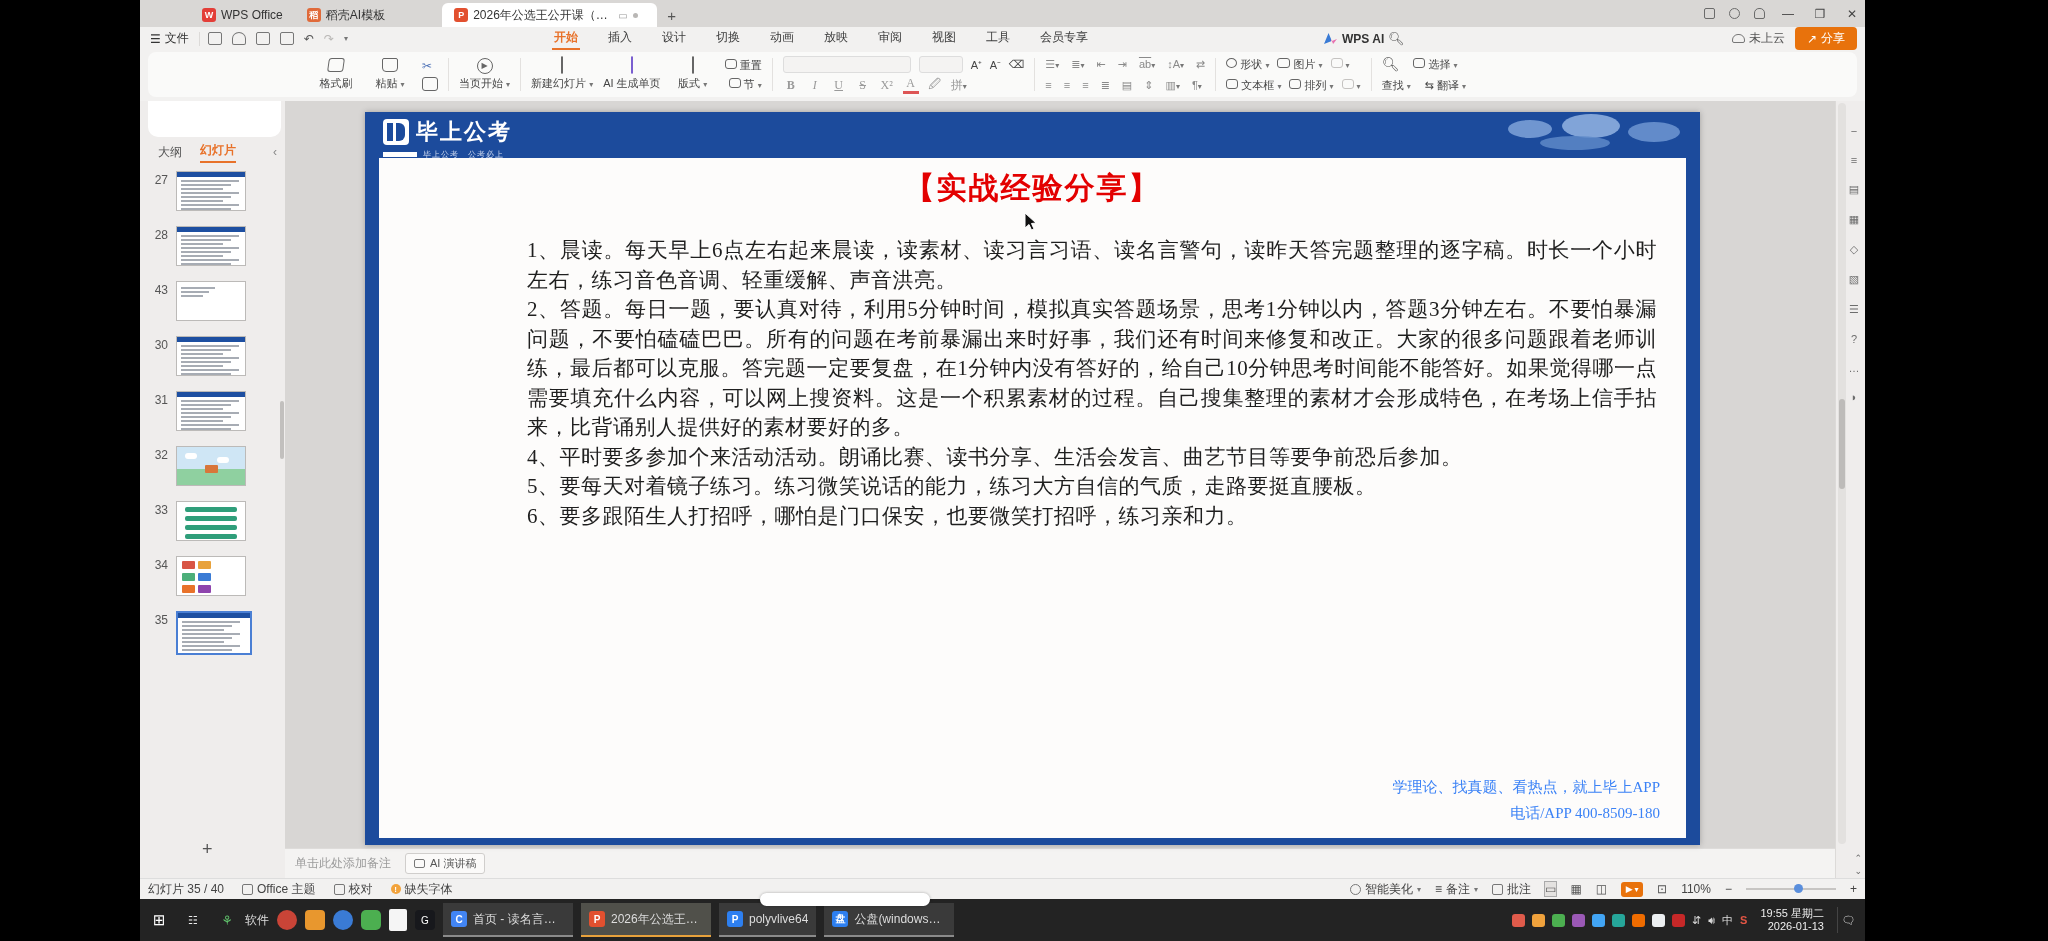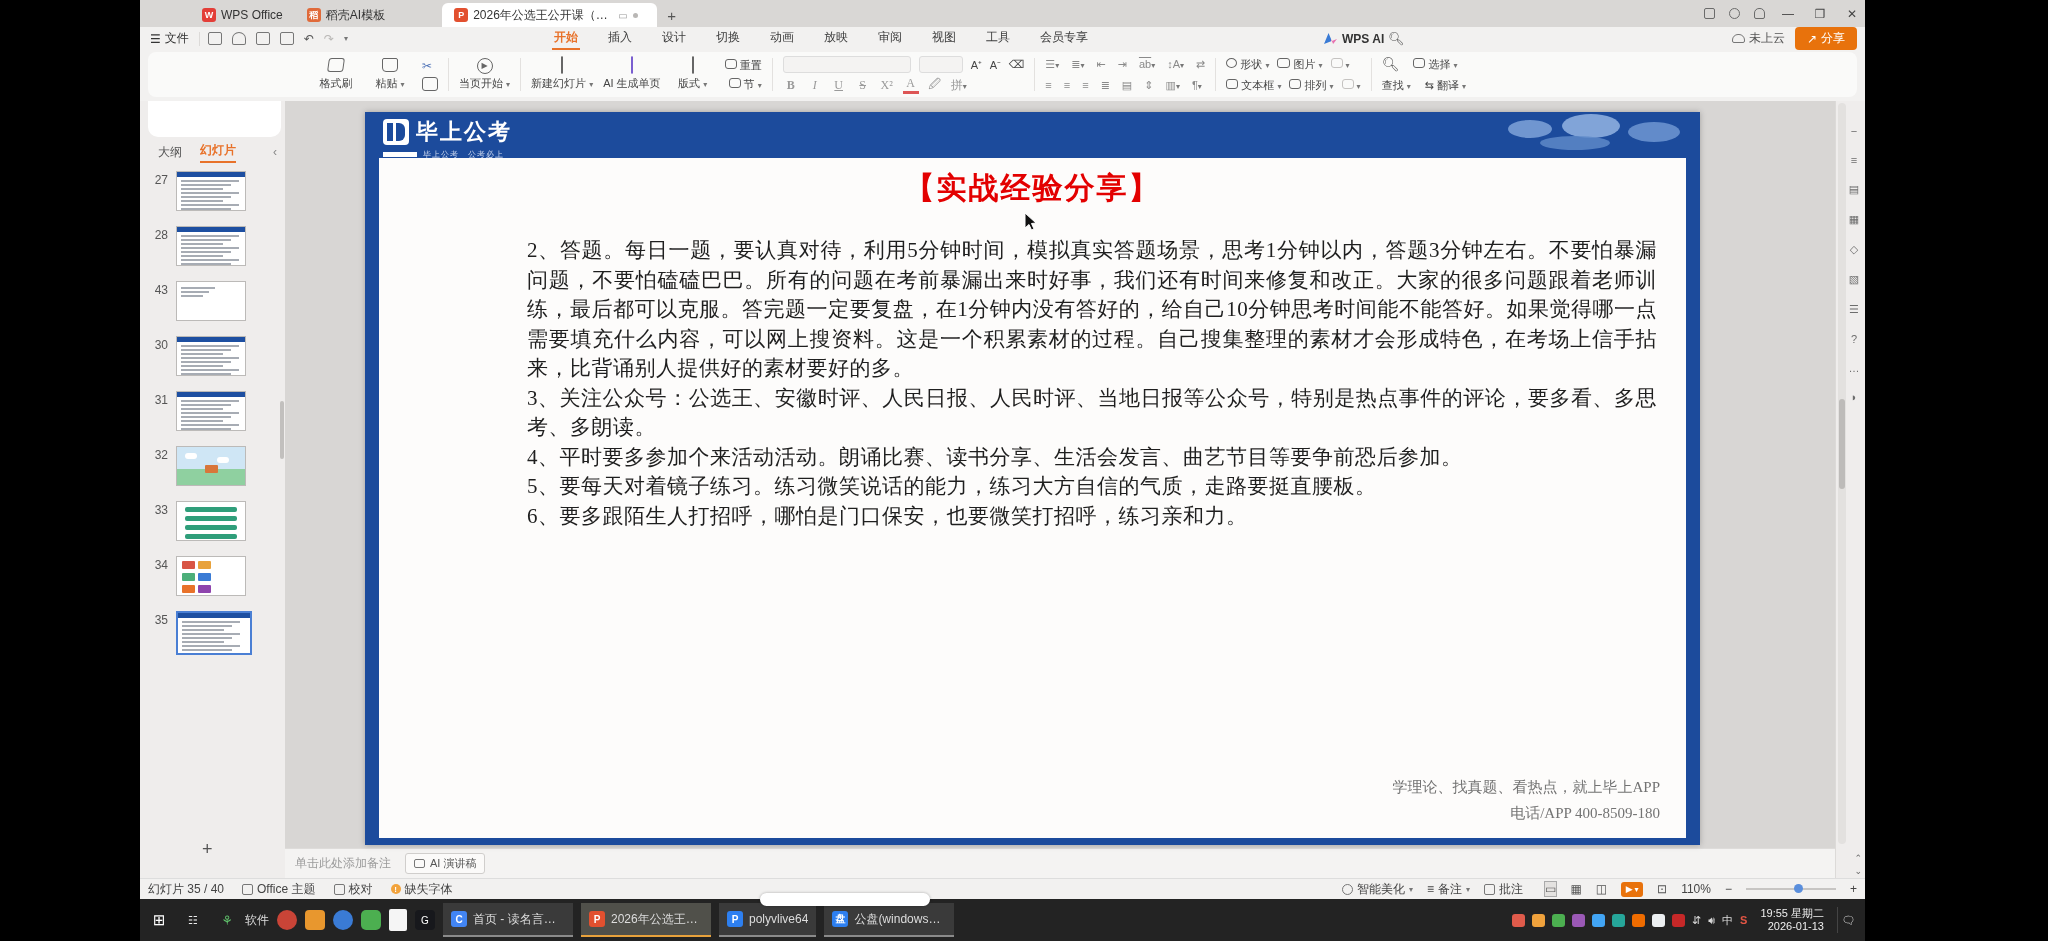--- a/index.html
+++ b/index.html
@@ -95,21 +95,21 @@
   .brand-sub .bsbar{width:34px;height:5px;background:#fff;}
   .brand-sub .bstxt{color:#cdd9ef;font-size:8px;letter-spacing:1px;}
   .clouds{position:absolute;right:10px;top:2px;width:190px;height:42px;}
   .clouds i{position:absolute;border-radius:50%;background:#7fa3d9;opacity:.85;}
   .clouds i.c1{left:8px;top:6px;width:44px;height:18px;}
   .clouds i.c2{left:62px;top:0;width:58px;height:24px;background:#93b4e3;}
   .clouds i.c3{left:128px;top:8px;width:52px;height:20px;background:#6e97d2;}
   .clouds i.c4{left:40px;top:22px;width:70px;height:14px;background:#5d88c8;}
   .slide-title{position:absolute;top:10px;left:0;right:0;text-align:center;color:#e30000;font-size:30px;font-weight:bold;font-family:"Liberation Serif",serif;letter-spacing:2px;}
   .slide-body{position:absolute;left:148px;top:78px;width:1130px;font-family:"Liberation Serif",serif;font-size:21px;line-height:29.5px;color:#1f1f1f;text-align:justify;letter-spacing:.5px;}
-  .slide-footer{position:absolute;right:26px;bottom:12px;text-align:right;font-family:"Liberation Serif",serif;font-size:15px;line-height:26px;color:#737373;}
+  .slide-footer{position:absolute;right:26px;bottom:12px;text-align:right;font-family:"Liberation Serif",serif;font-size:15px;line-height:26px;color:#3b82f6;}
   .cursor-arrow{position:absolute;left:884px;top:212px;z-index:40;}
 
   .notesbar{height:30px;background:#f4f3f2;border-top:1px solid #dedcda;display:flex;align-items:center;gap:14px;padding-left:10px;font-size:12px;}
   .notes-ph{color:#9b9b9b;}
   .ai-chip{display:flex;align-items:center;gap:5px;border:1px solid #d0cecc;border-radius:3px;background:#fbfaf9;padding:2px 8px;color:#555;font-size:11px;}
   .ai-chip .aci{width:11px;height:9px;border:1.2px solid #777;border-radius:2px;}
 
   .rightstrip{width:30px;flex:none;background:#efedec;border-left:1px solid #dcdad8;position:relative;font-size:11px;color:#666;}
   .vscroll{position:absolute;left:2px;top:2px;bottom:34px;width:8px;background:#e3e1df;border-radius:4px;}
   .vscroll .vthumb{position:absolute;left:1px;top:40%;width:6px;height:90px;background:#bdbbb9;border-radius:3px;}
@@ -478,22 +478,22 @@
           </div>
           <div class="clouds">
               <i class="c1"></i>
               <i class="c2"></i>
               <i class="c3"></i>
               <i class="c4"></i>
             </div>
           <div class="white-inner">
             <div class="slide-title">【实战经验分享】</div>
             <div class="slide-body" id="slide-body">
+                <p>1、晨读。每天早上6点左右起来晨读，读素材、读习言习语、读名言警句，读昨天答完题整理的逐字稿。时长一个小时左右，练习音色音调、轻重缓解、声音洪亮。</p>
                 <p>2、答题。每日一题，要认真对待，利用5分钟时间，模拟真实答题场景，思考1分钟以内，答题3分钟左右。不要怕暴漏问题，不要怕磕磕巴巴。所有的问题在考前暴漏出来时好事，我们还有时间来修复和改正。大家的很多问题跟着老师训练，最后都可以克服。答完题一定要复盘，在1分钟内没有答好的，给自己10分钟思考时间能不能答好。如果觉得哪一点需要填充什么内容，可以网上搜资料。这是一个积累素材的过程。自己搜集整理的素材才会形成特色，在考场上信手拈来，比背诵别人提供好的素材要好的多。</p>
-                <p>3、关注公众号：公选王、安徽时评、人民日报、人民时评、当地日报等公众号，特别是热点事件的评论，要多看、多思考、多朗读。</p>
                 <p>4、平时要多参加个来活动活动。朗诵比赛、读书分享、生活会发言、曲艺节目等要争前恐后参加。</p>
                 <p>5、要每天对着镜子练习。练习微笑说话的能力，练习大方自信的气质，走路要挺直腰板。</p>
                 <p>6、要多跟陌生人打招呼，哪怕是门口保安，也要微笑打招呼，练习亲和力。</p>
               </div>
             <div class="slide-footer">
               <div>学理论、找真题、看热点，就上毕上APP</div>
               <div>电话/APP  400-8509-180</div>
             </div>
           </div>
         </div>
@@ -554,21 +554,21 @@
       <span class="sb-item" style="margin-right:0;">
           <span class="sb-ico" style="border-radius:50%;"></span>
           <span>智能美化</span>
           <span class="caret">▾</span>
         </span>
       <span class="sb-item" style="margin-right:0;">
           <span>≡</span>
           <span>备注</span>
           <span class="caret">▾</span>
         </span>
-      <span class="sb-item" style="margin-right:8px;">
+      <span class="sb-item" style="margin-right:0;">
           <span class="sb-ico"></span>
           <span>批注</span>
         </span>
       <span class="view-ico on">▭</span>
       <span class="view-ico">▦</span>
       <span class="view-ico">◫</span>
       <span class="play-btn">▶<span class="caret" style="color:#fff;">▾</span></span>
       <span class="view-ico">⊡</span>
       <span>110%</span>
       <span>−</span>

